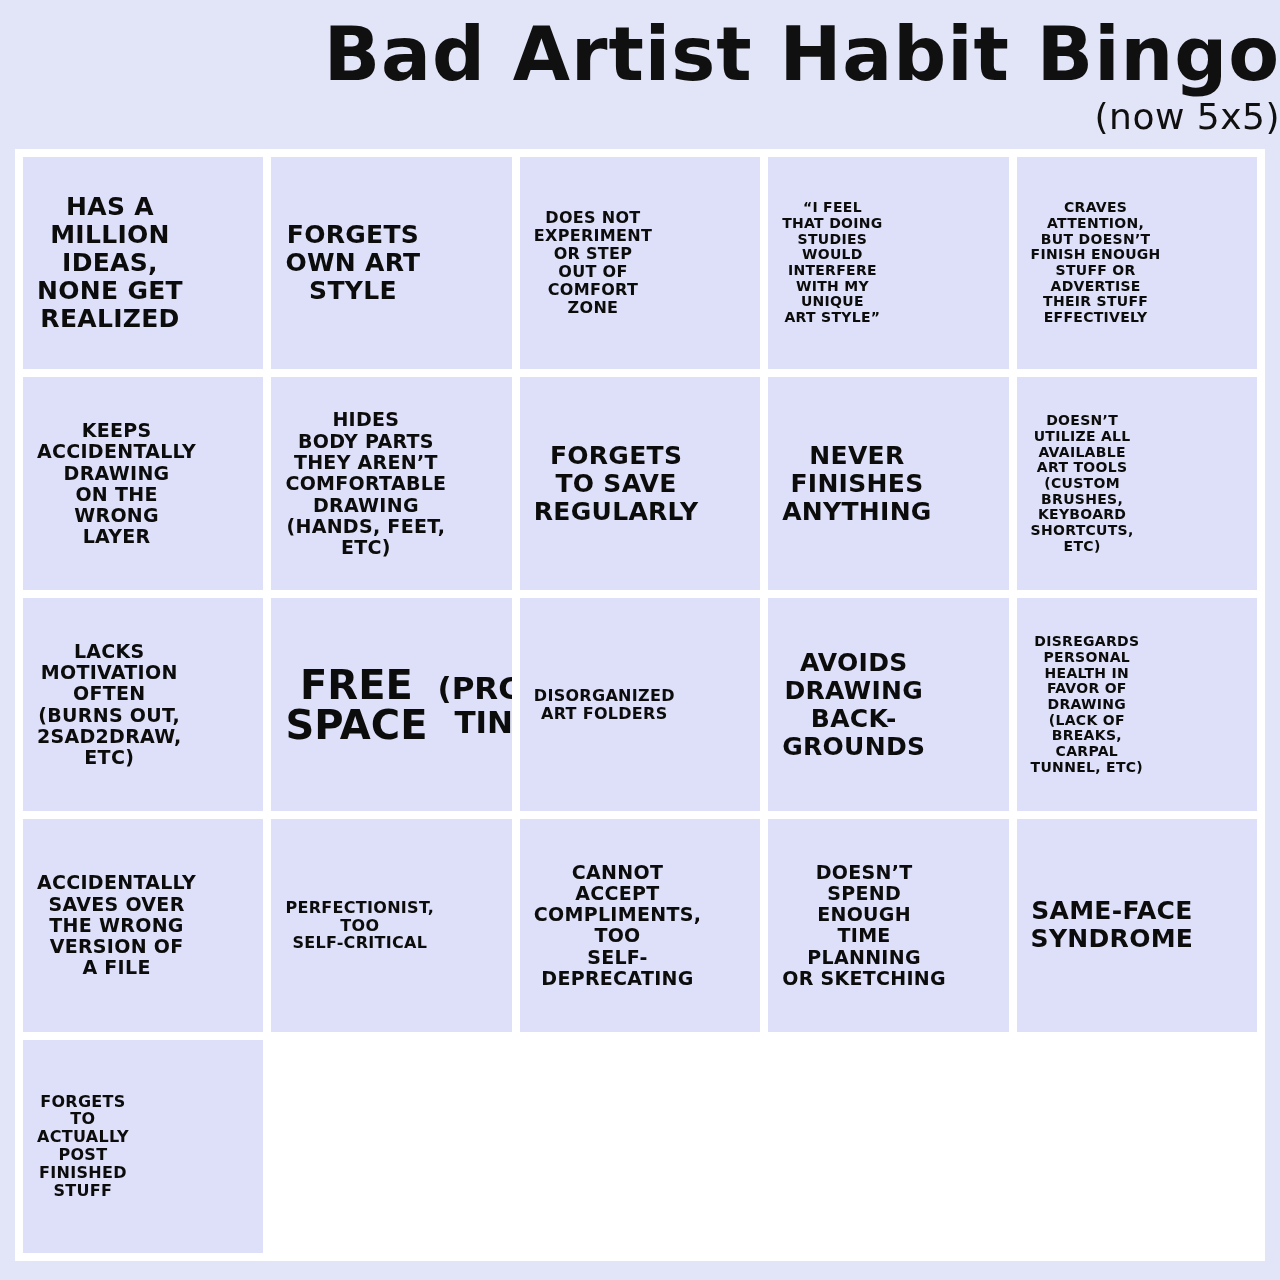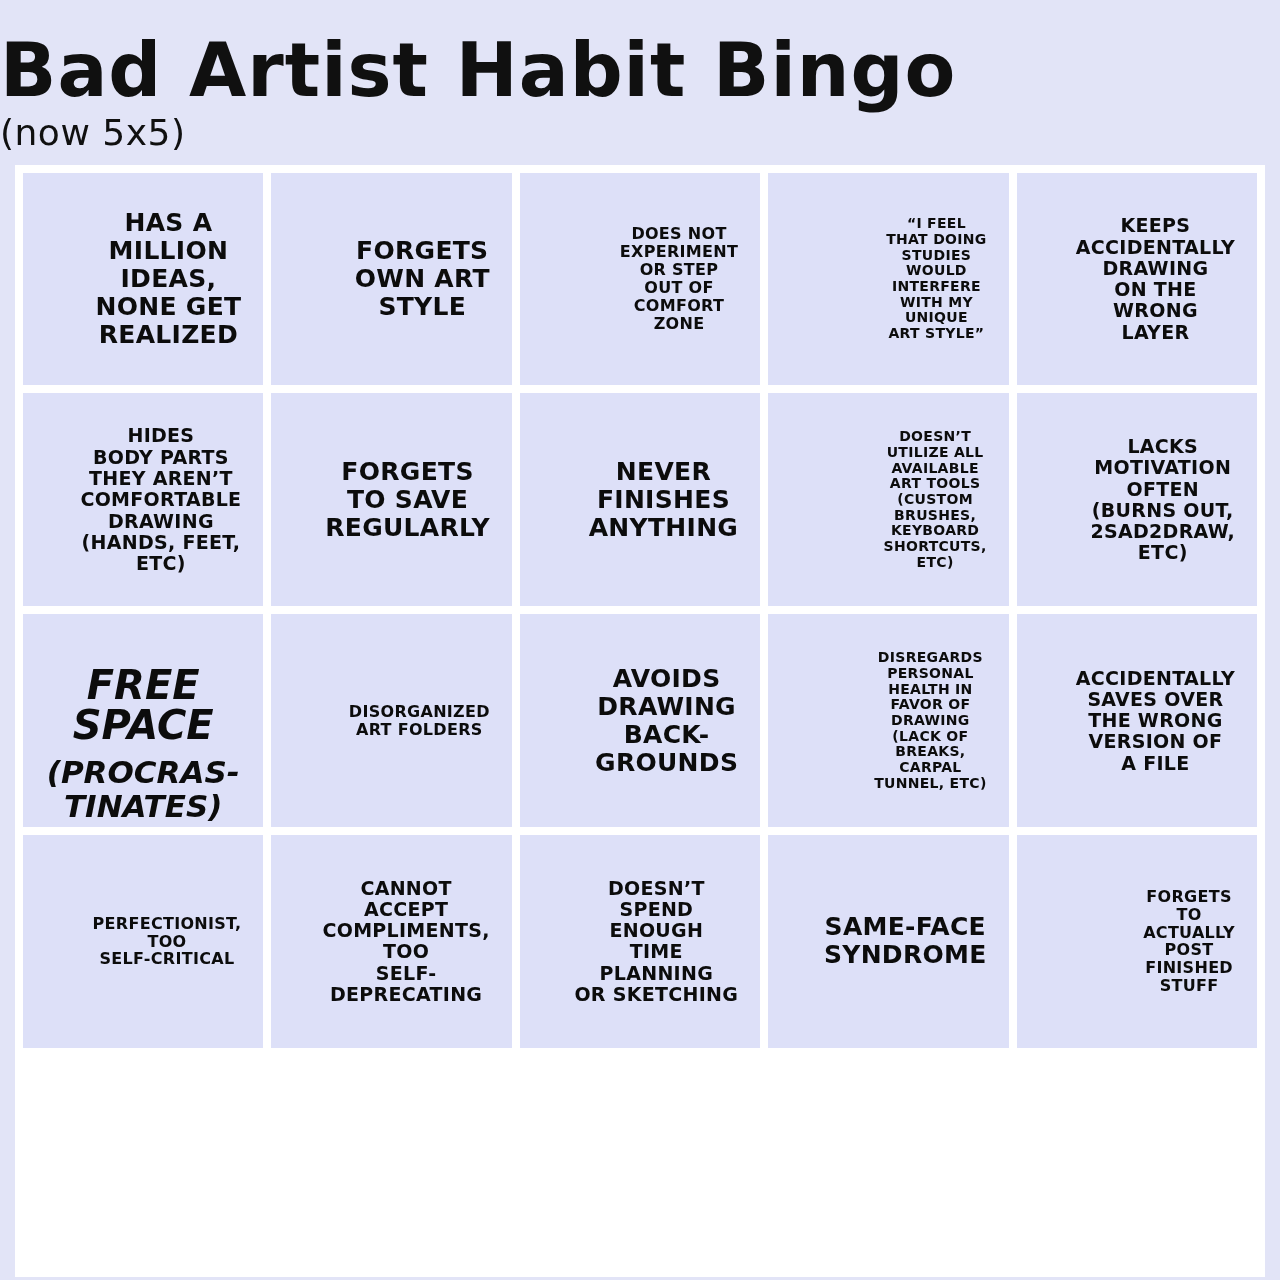--- a/index.html
+++ b/index.html
@@ -18,22 +18,22 @@
     width: 1280px;
     height: 1280px;
     box-sizing: border-box;
     background: #e2e4f7;
     display: flex;
     flex-direction: column;
     align-items: center;
   }
   .title-block {
     width: 100%;
-    text-align: left;
-    padding-top: 32px;
+    text-align: right;
+    padding-top: 16px;
   }
   .title {
     font-family: "DejaVu Sans", sans-serif;
     font-size: 74px;
     font-weight: bold;
     letter-spacing: 1px;
     color: #101010;
     line-height: 1.05;
     white-space: nowrap;
   }
@@ -60,44 +60,43 @@
     height: 100%;
     display: grid;
     grid-template-columns: repeat(5, 1fr);
     grid-template-rows: repeat(5, 1fr);
     gap: 8px;
   }
   .cell {
     background: #dde0f8;
     display: flex;
     align-items: center;
-    justify-content: flex-end;
+    justify-content: flex-start;
     text-align: center;
     box-sizing: border-box;
-    padding: 4px 22px;
+    padding: 4px 14px;
     overflow: hidden;
   }
   .cell-text {
     font-family: "DejaVu Sans", sans-serif;
     font-weight: bold;
     color: #0c0c0c;
     line-height: 1.12;
     letter-spacing: 0.3px;
     text-transform: uppercase;
     white-space: pre-line;
   }
   .t-lg .cell-text { font-size: 25px; }
   .t-md .cell-text { font-size: 16px; }
   .t-sm .cell-text { font-size: 19px; }
   .t-xs .cell-text { font-size: 14px; }
 
   .free-cell {
-    flex-direction: column;
+    flex-direction: row;
     gap: 10px;
-    font-style: italic;
   }
   .free-main {
     font-family: "DejaVu Sans", sans-serif;
     font-weight: bold;
     font-size: 40px;
     color: #0c0c0c;
     line-height: 1.0;
     white-space: pre-line;
     text-transform: uppercase;
   }
@@ -145,20 +144,30 @@
         </div>
         <div class="cell t-xs">
           <div class="cell-text">“I feel
 that doing
 studies
 would
 interfere
 with my
 unique
 art style”</div>
+        </div>
+        <div class="cell t-xs">
+          <div class="cell-text">Craves
+attention,
+but doesn’t
+finish enough
+stuff or
+advertise
+their stuff
+effectively</div>
         </div>
         <div class="cell t-sm">
           <div class="cell-text">Keeps
 accidentally
 drawing
 on the
 wrong
 layer</div>
         </div>
         <div class="cell t-sm">

